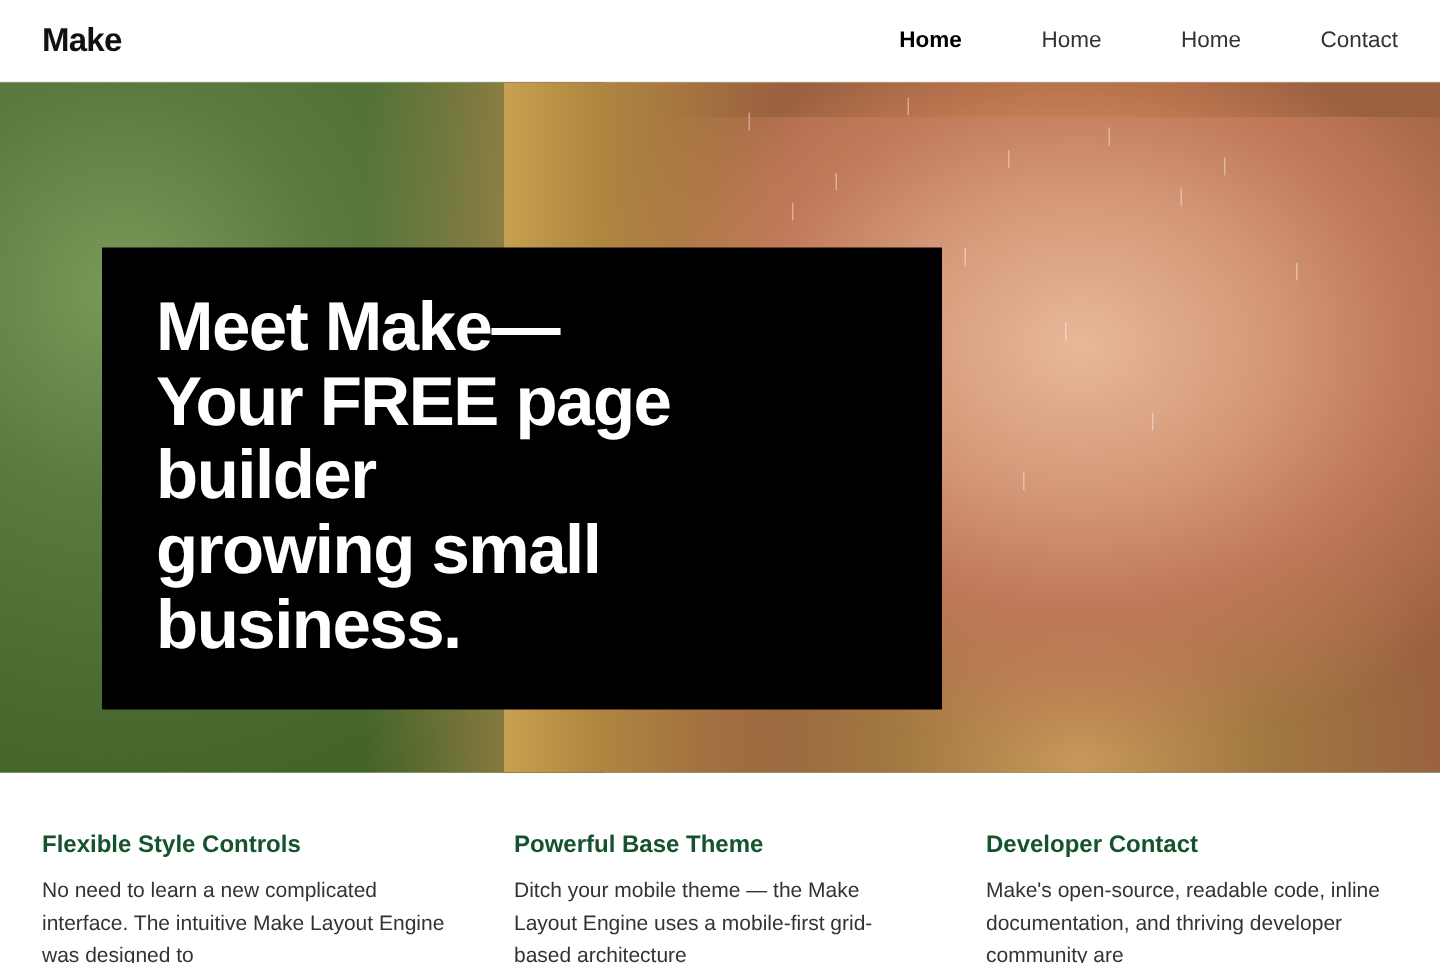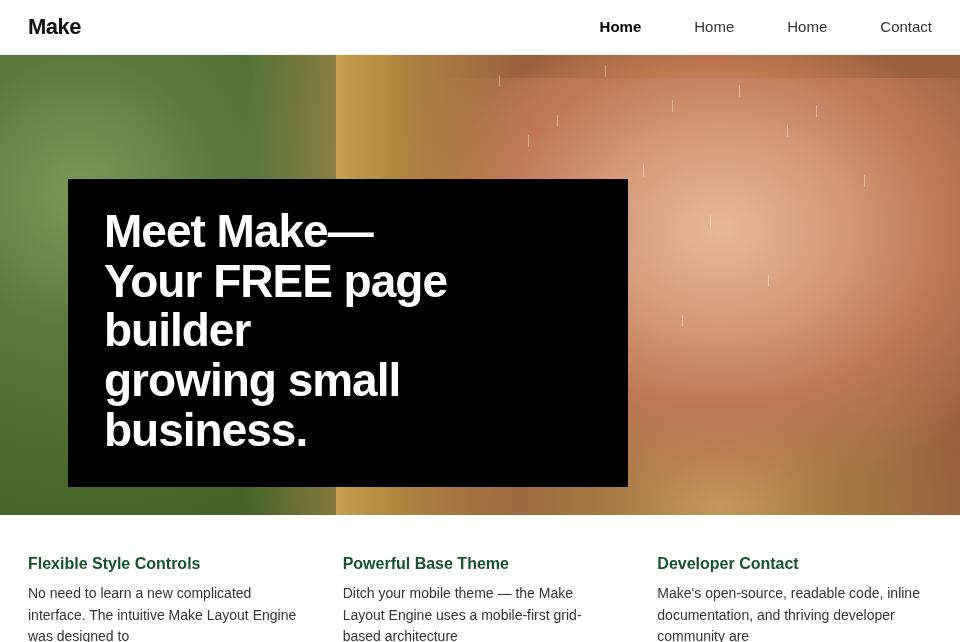--- a/index.html
+++ b/index.html
@@ -142,21 +142,21 @@
       width: 1px;
       height: 12px;
       background: rgba(255,255,255,0.4);
       border-radius: 2px;
     }
 
     
     .hero-overlay {
       position: absolute;
       left: 68px;
-      top: 124px;
+      top: 110px;
       background: #000;
       padding: 28px 36px 32px 36px;
       max-width: 560px;
     }
 
     .hero-title {
       font-size: 46px;
       font-weight: 900;
       color: #fff;
       line-height: 1.08;

